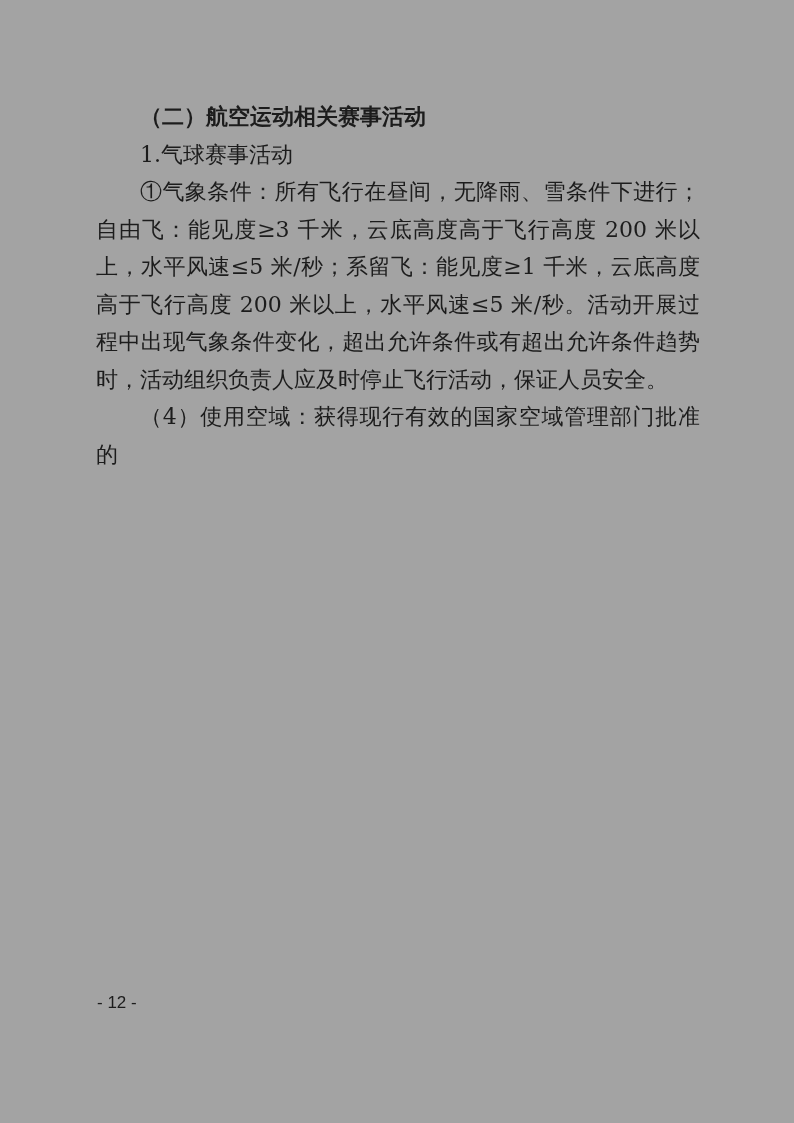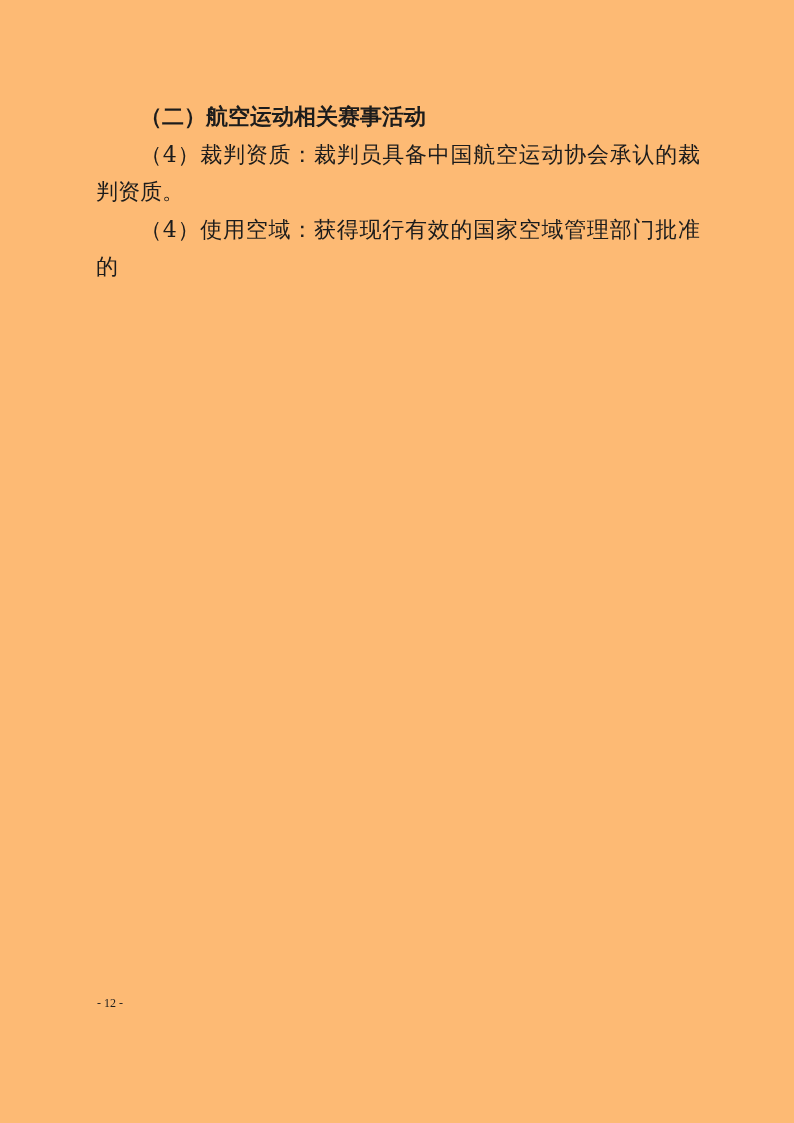--- a/index.html
+++ b/index.html
@@ -4,21 +4,21 @@
 <style>
   html, body {
     margin: 0;
     padding: 0;
     background: #ffffff;
   }
   .page {
     position: relative;
     width: 794px;
     height: 1123px;
-    background: #fdba74;
+    background: #a3a3a3;
     overflow: hidden;
     font-family: "DejaVu Serif", "Liberation Serif", serif;
     color: #1c1c1c;
   }
   .body-text {
     position: absolute;
     left: 96px;
     top: 98px;
     width: 604px;
     font-size: 22px;
@@ -30,29 +30,30 @@
     margin: 0;
     text-indent: 2em;
   }
   .heading {
     font-weight: bold;
   }
   .footer {
     position: absolute;
     left: 97px;
     top: 992px;
-    font-size: 12px;
+    font-size: 17px;
     line-height: 22px;
-    font-family: Liberation Serif, serif;
+    font-family: Liberation Sans, sans-serif;
     color: #1c1c1c;
   }
 </style>
 </head>
 <body>
 
 <div class="page">
   <div class="body-text">
     <p class="heading">（二）航空运动相关赛事活动</p>
-    <p class="para">（4）裁判资质：裁判员具备中国航空运动协会承认的裁判资质。</p>
+    <p class="subheading">1.气球赛事活动</p>
+    <p class="para">①气象条件：所有飞行在昼间，无降雨、雪条件下进行；自由飞：能见度≥3 千米，云底高度高于飞行高度 200 米以上，水平风速≤5 米/秒；系留飞：能见度≥1 千米，云底高度高于飞行高度 200 米以上，水平风速≤5 米/秒。活动开展过程中出现气象条件变化，超出允许条件或有超出允许条件趋势时，活动组织负责人应及时停止飞行活动，保证人员安全。</p>
     <p class="para">（4）使用空域：获得现行有效的国家空域管理部门批准的</p>
   </div>
   <div class="footer">- 12 -</div>
 </div>
 
 </body></html>

